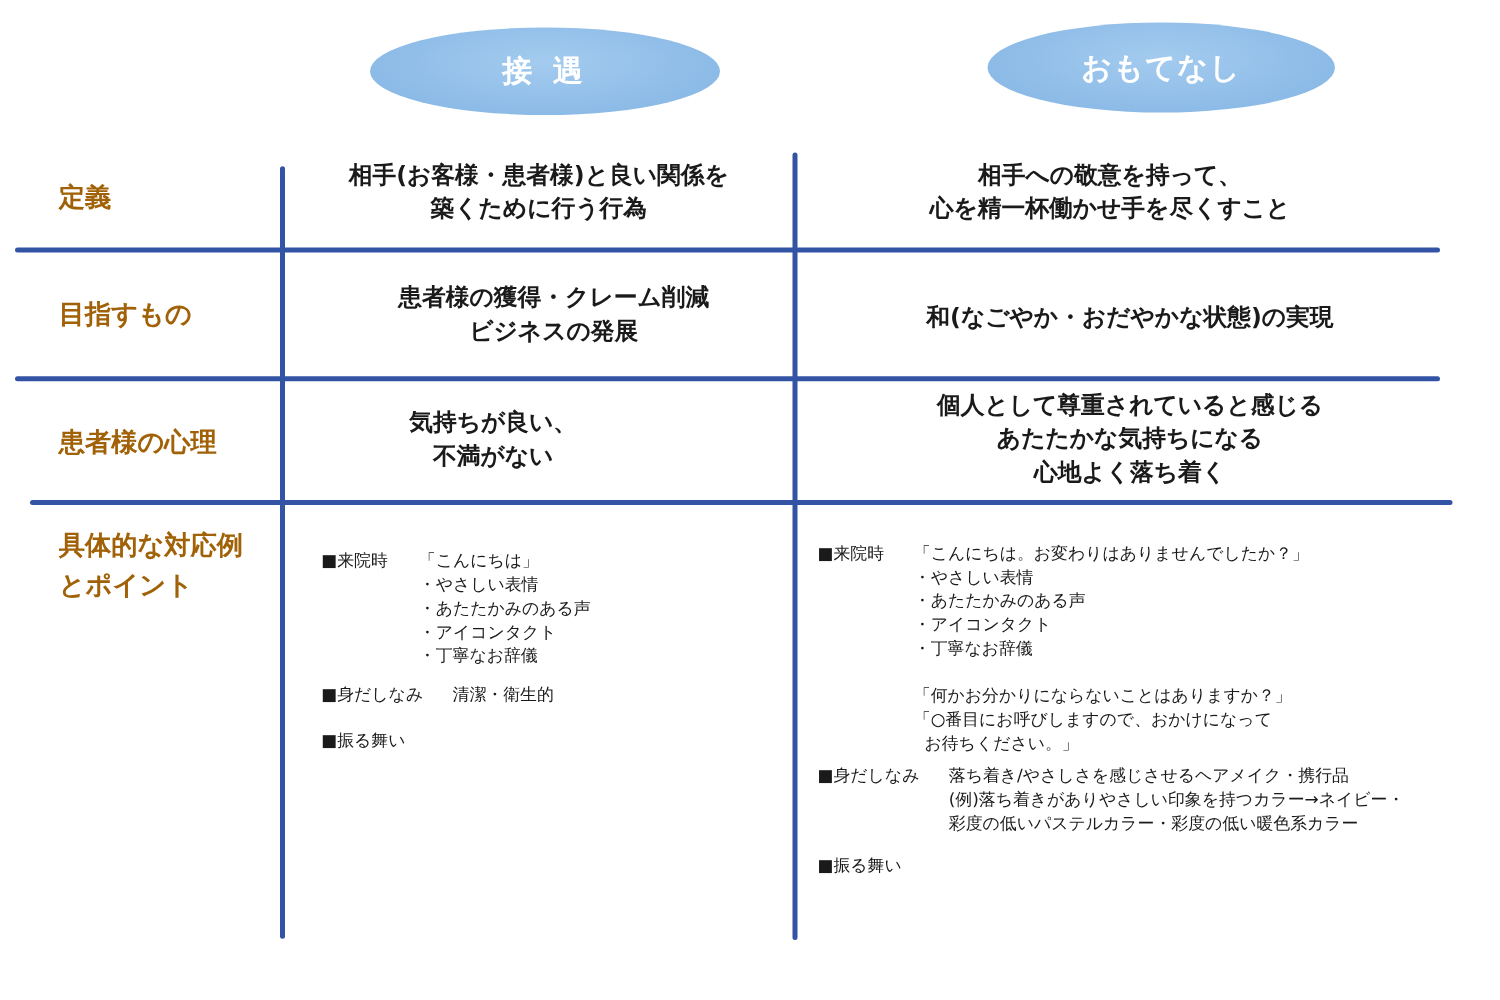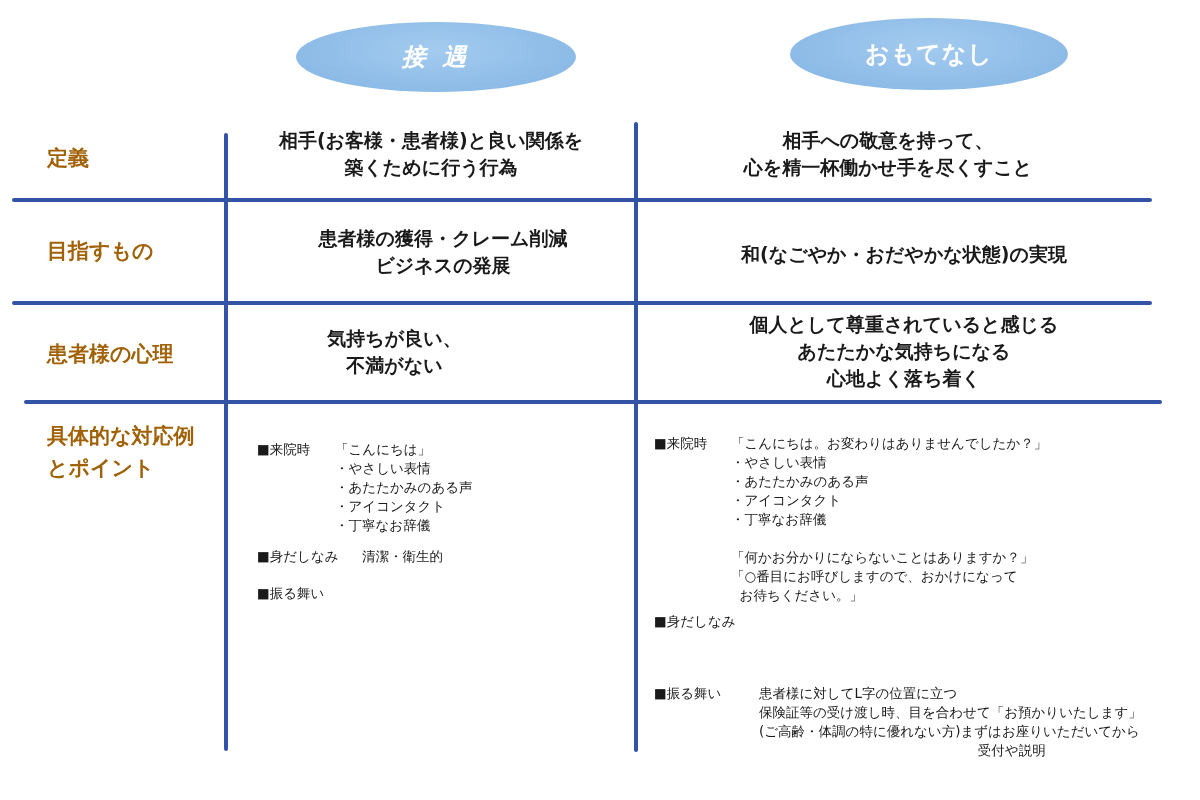--- a/index.html
+++ b/index.html
@@ -26,21 +26,21 @@
     white-space: pre-line; color: #1a1a1a; font-weight: bold;
   }
   .detail { position: absolute; font-size: 13.5px; line-height: 19px; color: #1a1a1a; }
   .section { position: absolute; display: flex; }
   .sec-head { white-space: nowrap; }
   .sec-lines { white-space: pre; }
 </style>
 </head>
 <body>
 
-<div class="ellipse" style="left:296px; top:22px; width:280px; height:70px;font-style:italic;">
+<div class="ellipse" style="left:296px; top:22px; width:280px; height:70px;">
   <span>接 遇</span>
 </div>
 <div class="ellipse" style="left:790px; top:18px; width:278px; height:72px; letter-spacing:1px;">
   <span>おもてなし</span>
 </div>
 
 <div class="vline" style="left:224px; top:133px; height:618px;"></div>
 <div class="vline" style="left:634px; top:122px; height:630px;"></div>
 <div class="hline" style="left:12px; top:198px; width:1140px;"></div>
 <div class="hline" style="left:12px; top:301px; width:1140px;"></div>
@@ -93,21 +93,20 @@
 ・あたたかみのある声
 ・アイコンタクト
 ・丁寧なお辞儀
 
 「何かお分かりにならないことはありますか？」
 「○番目にお呼びしますので、おかけになって
   お待ちください。」</span>
   </div>
   <div class="section" style="left:0; top:178px;">
     <span class="sec-head" style="width:105px;">■身だしなみ</span>
+    <span class="sec-lines">落ち着き/やさしさを感じさせるヘアメイク・携行品
+(例)落ち着きがありやさしい印象を持つカラー→ネイビー・
+彩度の低いパステルカラー・彩度の低い暖色系カラー</span>
   </div>
   <div class="section" style="left:0; top:250px;">
     <span class="sec-head" style="width:105px;">■振る舞い</span>
-    <span class="sec-lines">患者様に対してL字の位置に立つ
-保険証等の受け渡し時、目を合わせて「お預かりいたします」
-(ご高齢・体調の特に優れない方)まずはお座りいただいてから
-                                                   受付や説明</span>
   </div>
 </div>
 
 </body></html>

